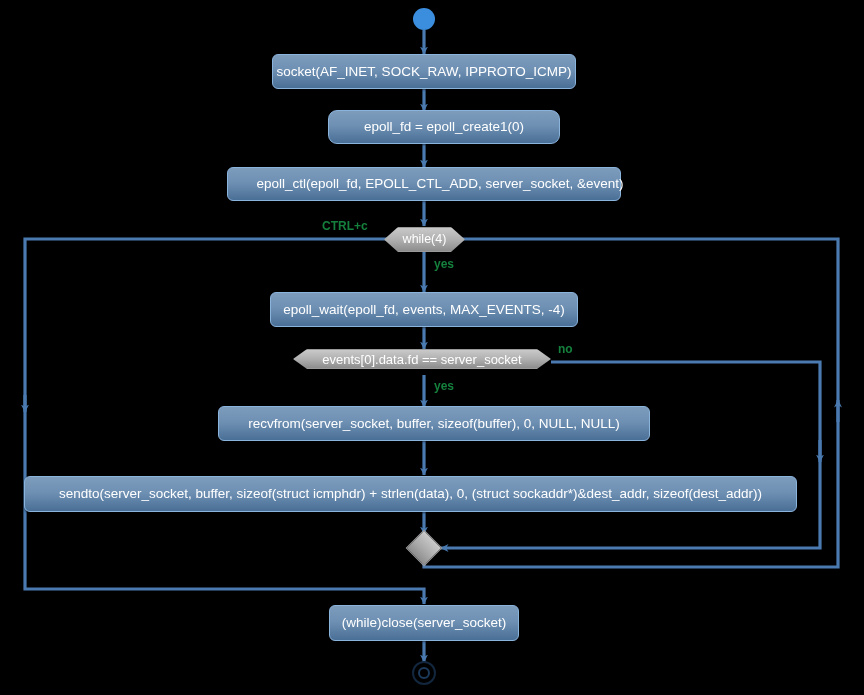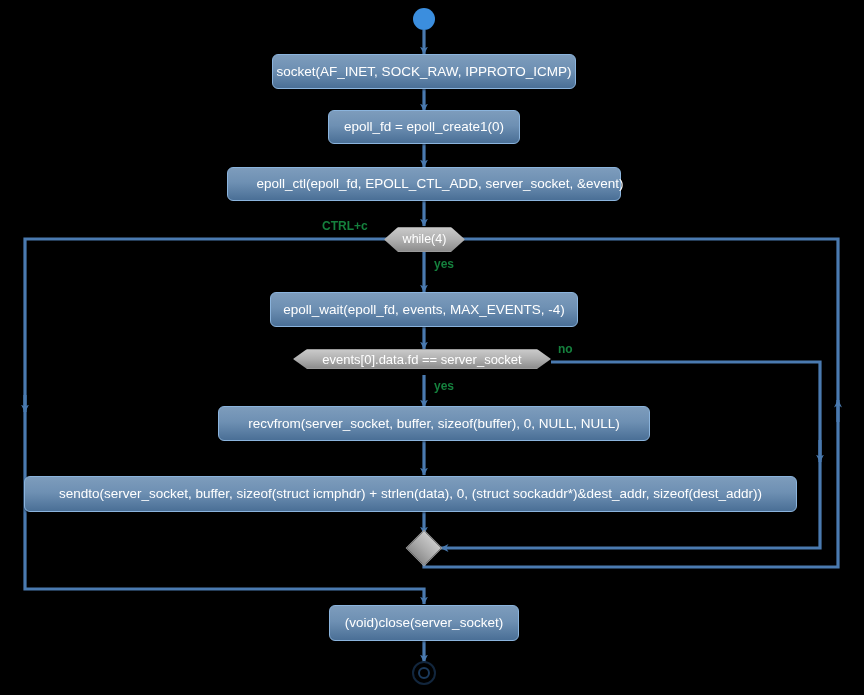--- a/index.html
+++ b/index.html
@@ -141,21 +141,21 @@
       <path d="M838,422 L838,400" marker-end="url(#arr)"></path>
     </g>
   </svg>
 
   <div class="start-node" style="left:413px; top:8px;"></div>
 
   <div class="node process" style="left:272px; top:54px; width:304px; height:35px;">
     <span>socket(AF_INET, SOCK_RAW, IPPROTO_ICMP)</span>
   </div>
 
-  <div class="node process" style="left:328px; top:110px; width:192px; height:34px;">
+  <div class="node process" style="left:328px; top:110px; width:232px; height:34px;border-radius:9px;">
     <span>epoll_fd = epoll_create1(0)</span>
   </div>
 
   <div class="node process" style="left:227px; top:167px; width:394px; height:34px;padding-left:32px;">
     <span>epoll_ctl(epoll_fd, EPOLL_CTL_ADD, server_socket, &amp;event)</span>
   </div>
 
   <div class="node hexagon" style="left:384px; top:227px; width:81px; height:25px; font-size:12.5px;">
     <span>while(4)</span>
   </div>
@@ -180,18 +180,18 @@
     <span>recvfrom(server_socket, buffer, sizeof(buffer), 0, NULL, NULL)</span>
   </div>
 
   <div class="node process" style="left:24px; top:476px; width:773px; height:36px;">
     <span>sendto(server_socket, buffer, sizeof(struct icmphdr) + strlen(data), 0, (struct sockaddr*)&amp;dest_addr, sizeof(dest_addr))</span>
   </div>
 
   <div class="merge-node" style="left:411px; top:535px;"></div>
 
   <div class="node process" style="left:329px; top:605px; width:190px; height:36px;">
-    <span>(void)close(server_socket)</span>
+    <span>(while)close(server_socket)</span>
   </div>
 
   <div class="end-node" style="left:412px; top:661px;"></div>
 
 </div>
 
 </body></html>

